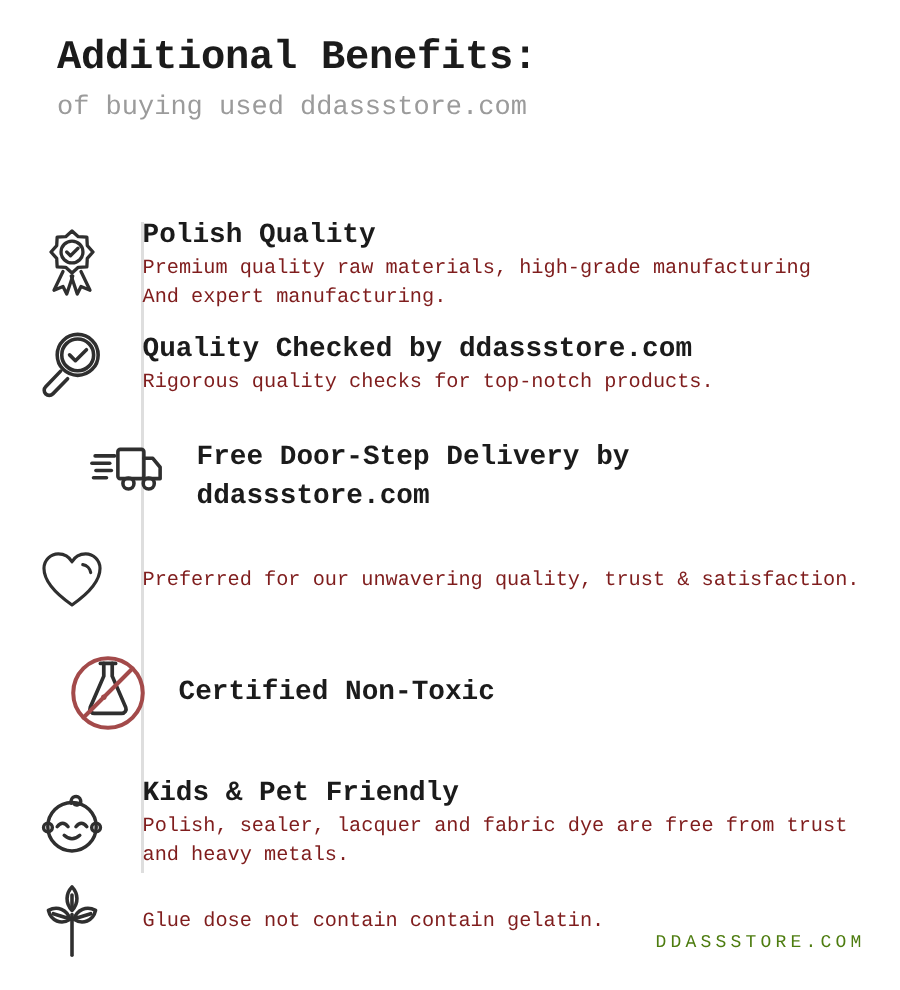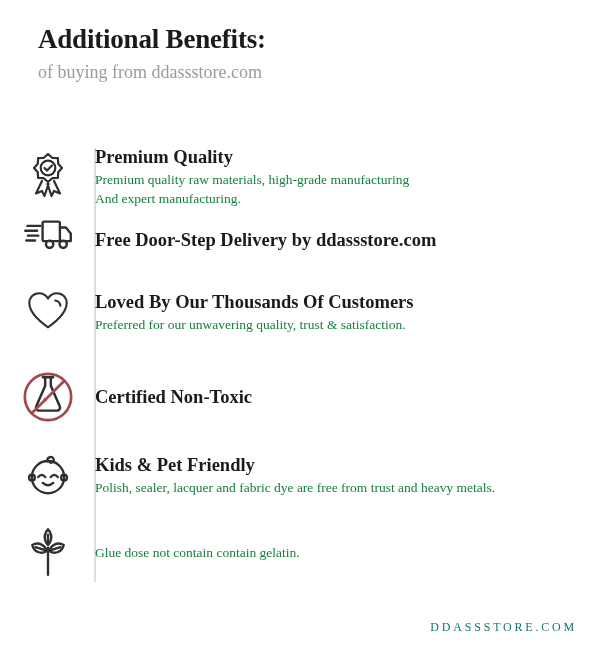--- a/index.html
+++ b/index.html
@@ -1,89 +1,103 @@
 <!DOCTYPE html>
 <html><head>
 <meta charset="utf-8">
 <style>
   html,body { margin:0; padding:0; background:#fff; }
   .page {
     position:relative; width:600px; height:652px; background:#ffffff;
-    font-family:Liberation Serif, serif; overflow:hidden;
+    font-family:Liberation Mono, monospace; overflow:hidden;
   }
   .page-title {
     position:absolute; left:38px; top:24px;
     font-size:27px; font-weight:700; color:#1b1b1b; letter-spacing:-0.2px;
   }
   .page-subtitle {
     position:absolute; left:38px; top:62px;
     font-size:18px; color:#9b9b9b;
   }
   .divider {
     position:absolute; left:94px; top:148px; width:2px; height:434px;
     background:#dedede;
   }
   .benefit-list { position:absolute; left:0; top:144px; width:600px; }
   .benefit-row { display:flex; align-items:center; }
   .benefit-row:nth-of-type(1) { margin-bottom:8px; }
   .benefit-row:nth-of-type(2) { margin-bottom:24px; }
-  .benefit-row:nth-of-type(3) { margin-bottom:36px; }
+  .benefit-row:nth-of-type(3) { margin-bottom:20px;padding-left:36px; }
   .benefit-row:nth-of-type(4) { margin-bottom:25px; }
-  .benefit-row:nth-of-type(5) { margin-bottom:27px; }
+  .benefit-row:nth-of-type(5) { margin-bottom:27px;padding-left:24px; }
   .benefit-row:nth-of-type(6) { margin-bottom:8px; }
   .icon-cell {
     width:95px; flex:none; display:flex; justify-content:center; align-items:center;
     color:#2f2f2f;
   }
   .icon-cell svg { display:block; }
   .text-cell { flex:1; padding-right:22px; }
   .benefit-title {
     margin:0; font-size:18.5px; line-height:26px; font-weight:700; color:#1b1b1b;
   }
   .benefit-desc {
-    margin:0; font-size:13.5px; line-height:19px; color:#15803d;
+    margin:0; font-size:13.5px; line-height:19px; color:#7f1d1d;
   }
   .brand-footer {
     position:absolute; right:23px; bottom:17px;
-    font-size:12px; letter-spacing:2.8px; color:#0f766e;
+    font-size:12px; letter-spacing:2.8px; color:#4d7c0f;
   }
   .stroke-icon { fill:none; stroke:currentColor; stroke-width:2.2;
     stroke-linecap:round; stroke-linejoin:round; }
   .red-stroke { stroke:#a34a4a; }
   .red-fill { fill:#a34a4a; stroke:none; }
 </style>
 </head>
 <body>
 
 <div class="page">
 
   <div class="page-title">Additional Benefits:</div>
-  <div class="page-subtitle">of buying from ddassstore.com</div>
+  <div class="page-subtitle">of buying used ddassstore.com</div>
 
   <div class="divider"></div>
 
   <div class="benefit-list">
 
     <div class="benefit-row">
       <div class="icon-cell">
         <svg width="48" height="48" viewBox="0 0 48 48" class="stroke-icon">
           <polygon points="38,16 34.2,11.8 33.9,6.1 28.2,5.8 24,2 19.8,5.8 14.1,6.1 13.8,11.8 10,16 13.8,20.2 14.1,25.9 19.8,26.2 24,30 28.2,26.2 33.9,25.9 34.2,20.2"></polygon>
           <circle cx="24" cy="16" r="7.3"></circle>
           <path d="M20.5,16 l2.5,2.5 l5,-5"></path>
           <path d="M18,29 L12,41.5 L18,39 L20.5,44 L24.5,32"></path>
           <path d="M30,29 L36,41.5 L30,39 L27.5,44 L23.5,32"></path>
         </svg>
       </div>
       <div class="text-cell">
-        <h2 class="benefit-title">Premium Quality</h2>
+        <h2 class="benefit-title">Polish Quality</h2>
         <p class="benefit-desc">Premium quality  raw materials, high-grade manufacturing</p>
         <p class="benefit-desc">And expert manufacturing.</p>
       </div>
     </div>
 
+    <div class="benefit-row">
+      <div class="icon-cell">
+        <svg width="52" height="52" viewBox="0 0 48 48" class="stroke-icon">
+          <circle cx="27.5" cy="19" r="12.6"></circle>
+          <circle cx="27.5" cy="19" r="9.8"></circle>
+          <path d="M22.5,19 l3.6,3.6 l6.8,-6.8"></path>
+          <path d="M17,29 L7.8,38.6 a3.1,3.1 0 0 0 4.4,4.4 L21.3,33.7"></path>
+        </svg>
+      </div>
+      <div class="text-cell">
+        <h2 class="benefit-title">Quality Checked by ddassstore.com</h2>
+        <p class="benefit-desc">Rigorous quality checks for top-notch products.</p>
+      </div>
+    </div>
 
     <div class="benefit-row">
       <div class="icon-cell">
         <svg width="52" height="48" viewBox="0 0 48 44" class="stroke-icon">
           <path d="M5,9 h12"></path>
           <path d="M3,13.5 h11"></path>
           <path d="M5.5,18 h9.5"></path>
           <path d="M4,22.5 h8"></path>
           <rect x="19" y="5" width="16" height="18" rx="1.5"></rect>
           <path d="M35,10.5 h5.5 l4.5,5.5 v7 h-10"></path>
@@ -97,21 +111,20 @@
     </div>
 
     <div class="benefit-row">
       <div class="icon-cell">
         <svg width="46" height="46" viewBox="0 0 48 48" class="stroke-icon">
           <path d="M24,41 C11,32 4.5,24 4.5,15.5 C4.5,10 9,5.5 14.5,5.5 C18.5,5.5 22,7.5 24,11 C26,7.5 29.5,5.5 33.5,5.5 C39,5.5 43.5,10 43.5,15.5 C43.5,24 37,32 24,41 Z"></path>
           <path d="M31.5,13 A6.5,6.5 0 0 1 37,18.5"></path>
         </svg>
       </div>
       <div class="text-cell">
-        <h2 class="benefit-title">Loved By Our Thousands Of Customers</h2>
         <p class="benefit-desc">Preferred for our unwavering quality, trust &amp; satisfaction.</p>
       </div>
     </div>
 
     <div class="benefit-row">
       <div class="icon-cell">
         <svg width="54" height="54" viewBox="0 0 48 48" class="stroke-icon">
           <path d="M19.5,6.5 h9"></path>
           <path d="M21.5,6.5 V14 L13.5,32.5 a2.6,2.6 0 0 0 2.4,3.6 h16.2 a2.6,2.6 0 0 0 2.4,-3.6 L26.5,14 V6.5"></path>
           <circle cx="21.5" cy="26.5" r="1.6" class="red-fill"></circle>

